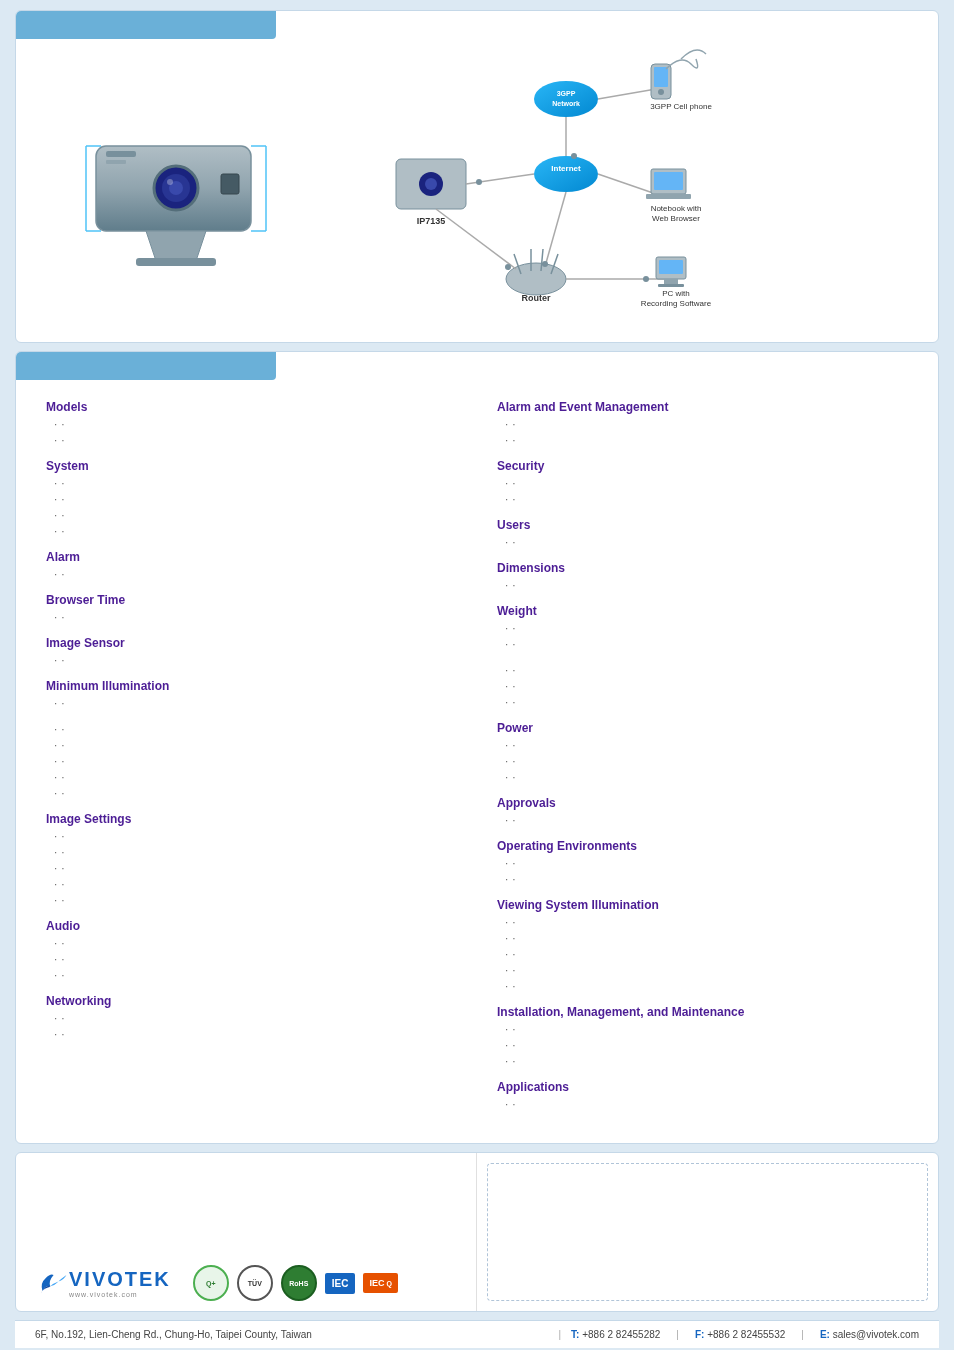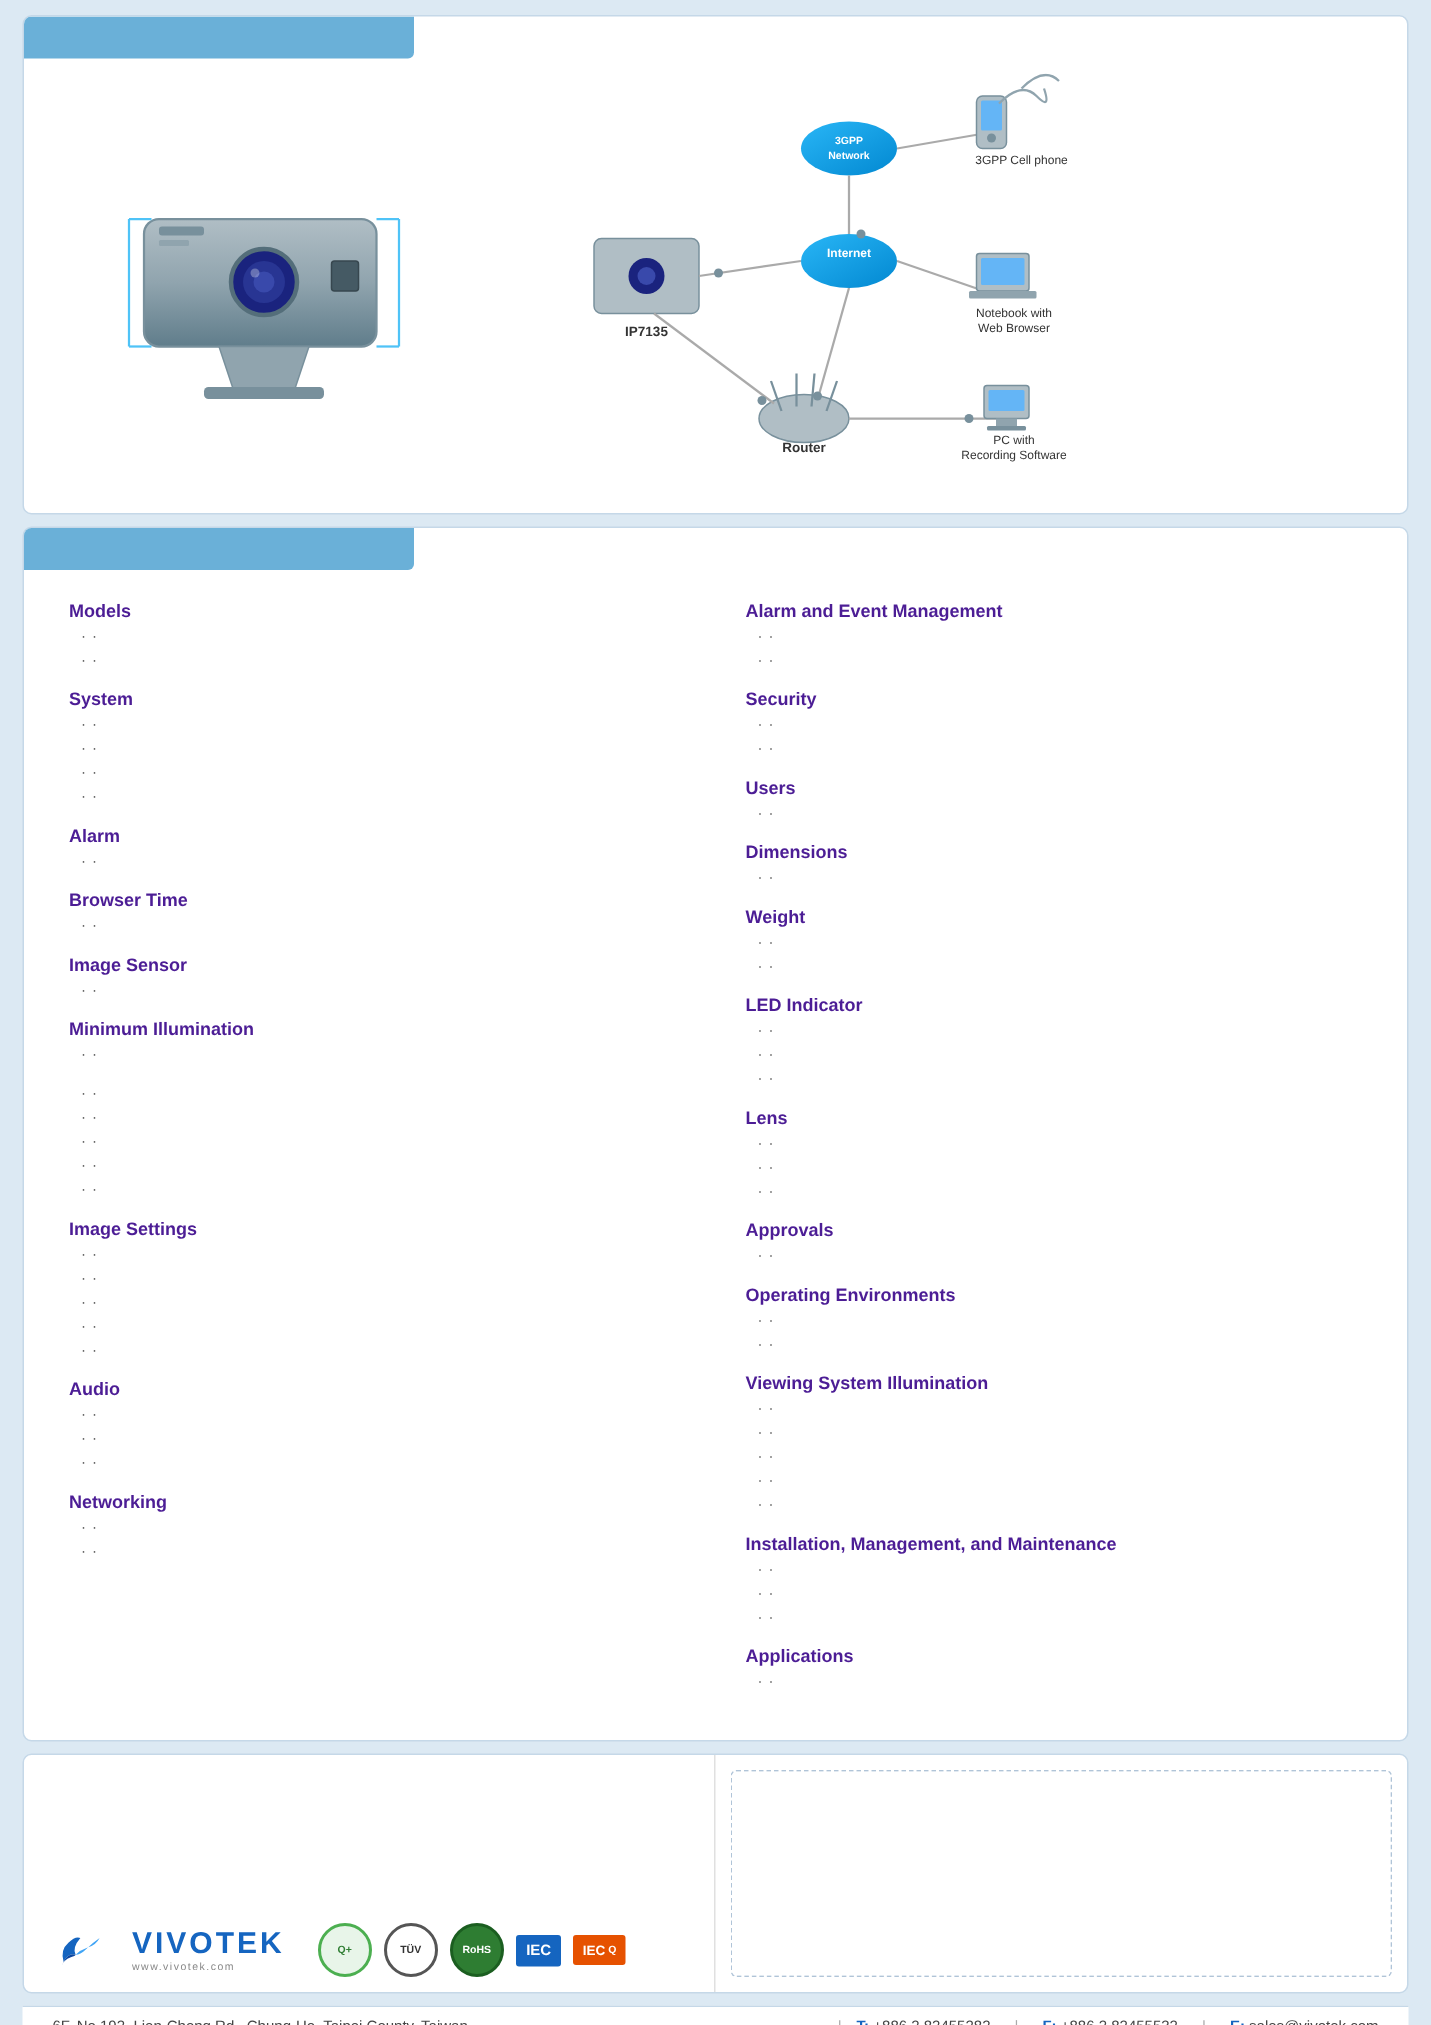--- a/index.html
+++ b/index.html
@@ -132,21 +132,21 @@
     .logo-area {
       display: flex;
       align-items: center;
       gap: 12px;
       flex-wrap: wrap;
     }
 
     .vivotek-logo {
       display: flex;
       align-items: center;
-      gap: 20px;
+      gap: 1px;
     }
 
     .vivotek-bird {
       width: 32px;
       height: 32px;
     }
 
     .cert-badges {
       display: flex;
       align-items: center;
@@ -407,28 +407,27 @@
           <div class="spec-item">·</div>
         </div>
 
         <div class="spec-group">
           <div class="spec-heading">Weight</div>
           <div class="spec-item">·</div>
           <div class="spec-item">·</div>
         </div>
 
         <div class="spec-group">
-          <div class="spec-heading">LED Indicator</div>
-          <div class="spec-item">·</div>
-          <div class="spec-item">·</div>
-          <div class="spec-item">·</div>
-        </div>
-
-        <div class="spec-group">
-          <div class="spec-heading">Lens</div>
+          <div class="spec-item">·</div>
+          <div class="spec-item">·</div>
+          <div class="spec-item">·</div>
+        </div>
+
+        <div class="spec-group">
+          <div class="spec-heading">Power</div>
           <div class="spec-item">·</div>
           <div class="spec-item">·</div>
           <div class="spec-item">·</div>
         </div>
 
         <div class="spec-group">
           <div class="spec-heading">Approvals</div>
           <div class="spec-item">·</div>
         </div>
 

